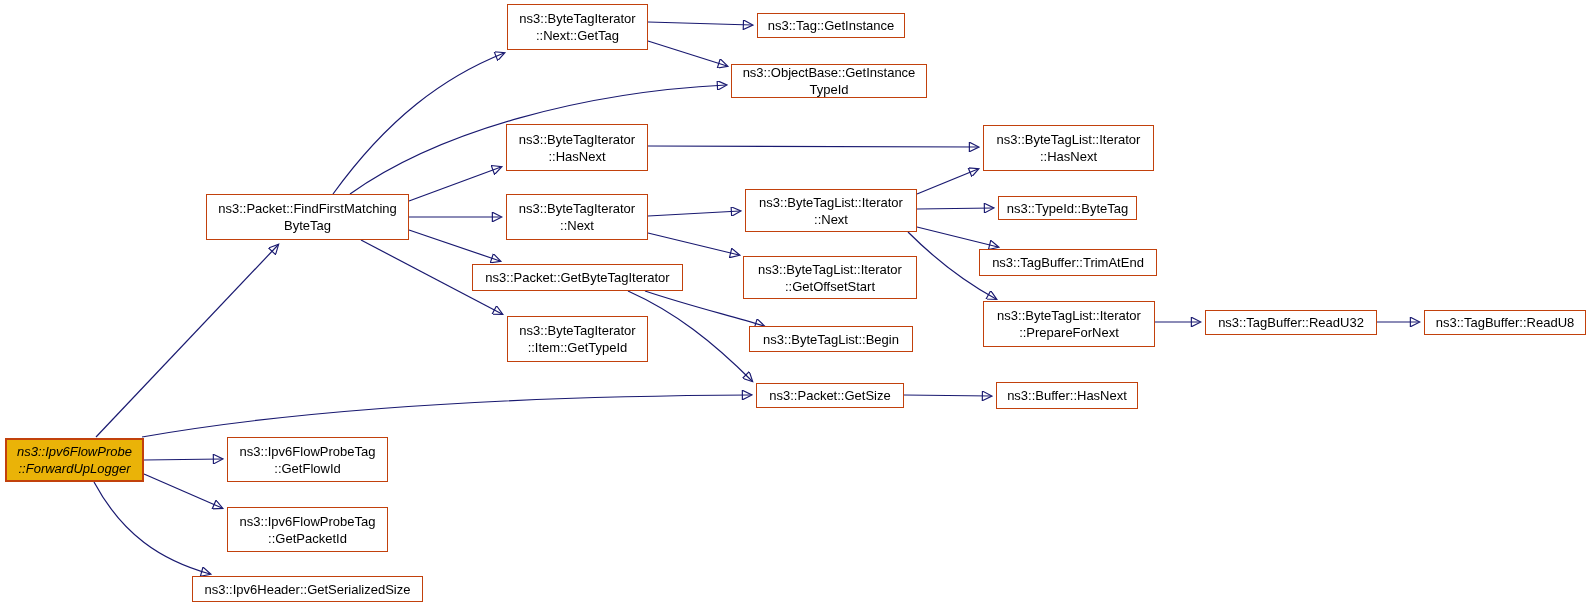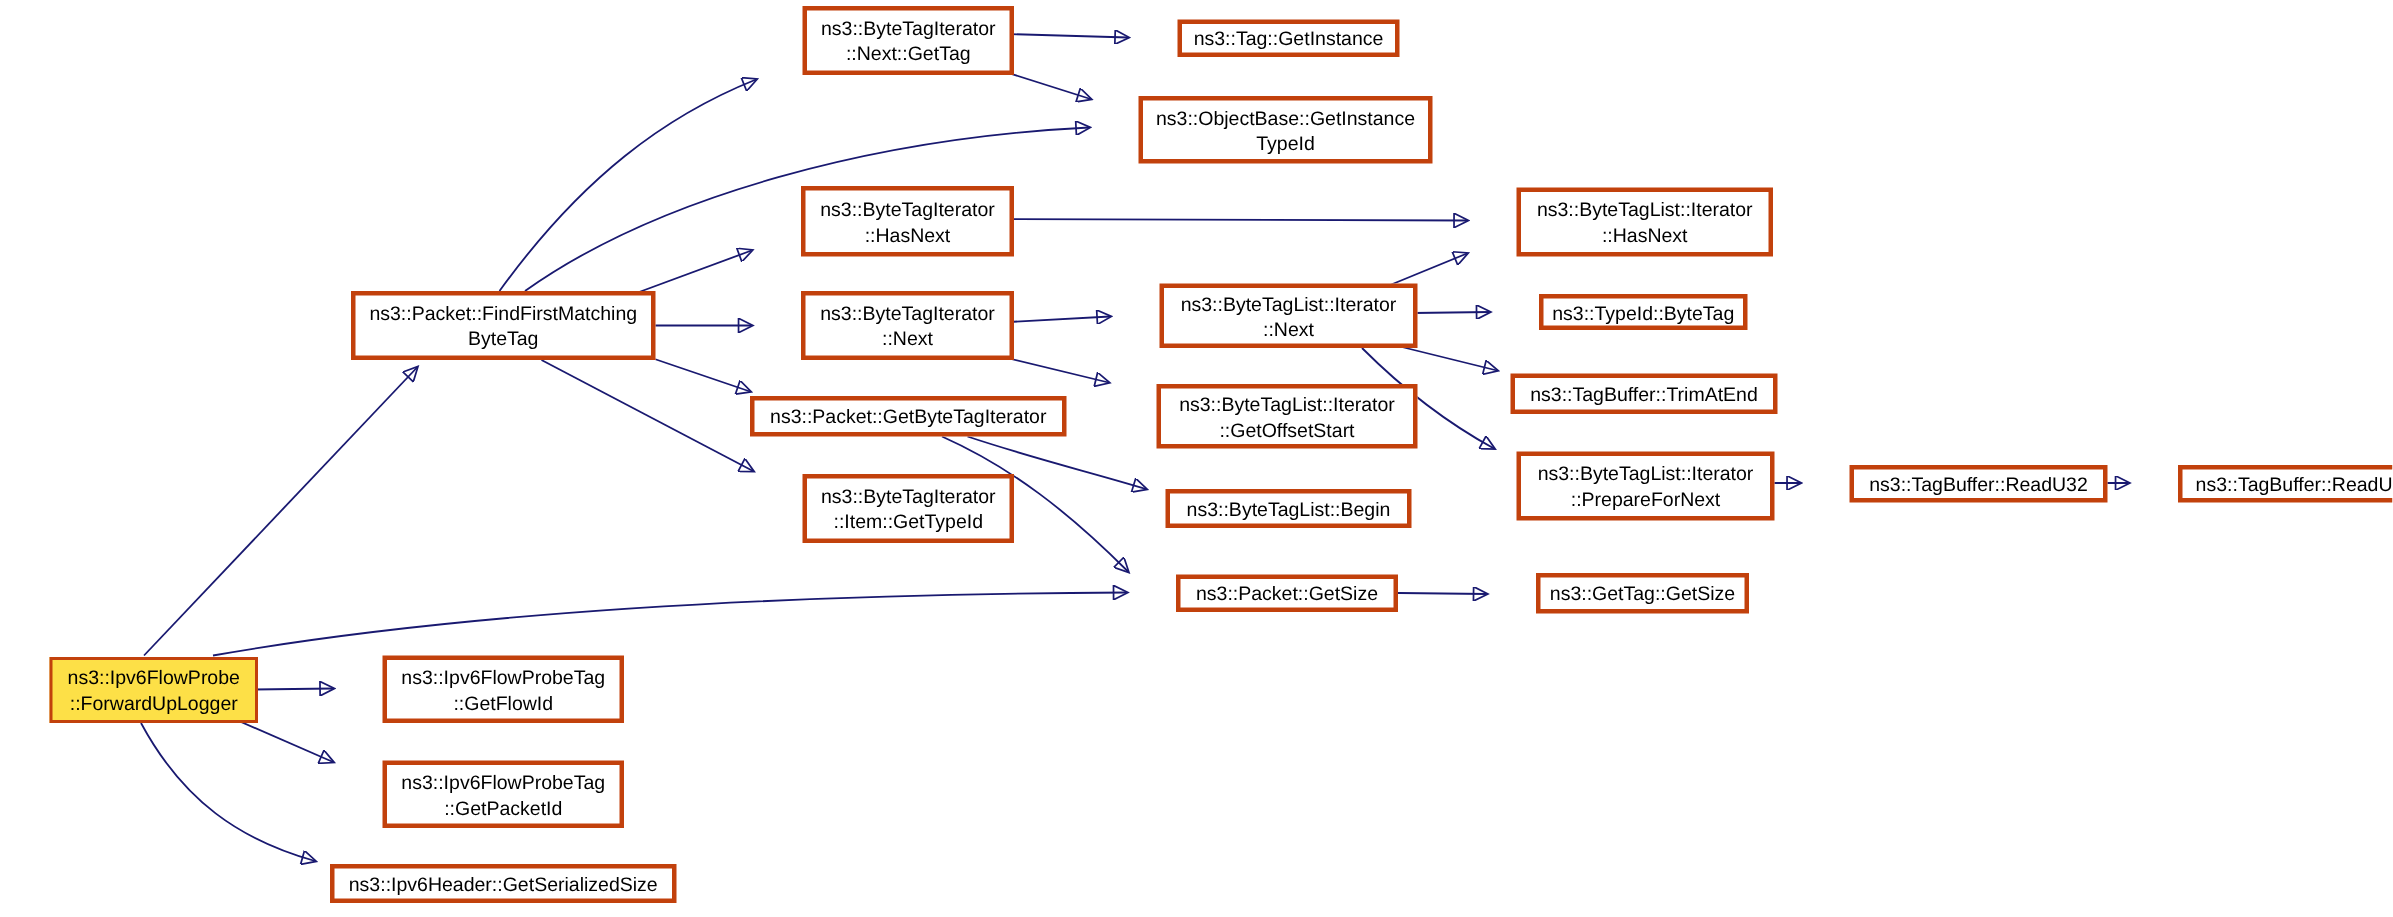--- a/index.html
+++ b/index.html
@@ -10,30 +10,29 @@
     font-family:"Liberation Sans", sans-serif;
     color:#000000;
     overflow:hidden;
   }
   .edges{position:absolute;left:0;top:0;width:1595px;height:611px;}
   .edges path{fill:none;stroke:#191970;stroke-width:1.2;}
   .node{
     position:absolute;
     box-sizing:border-box;
     background:#ffffff;
-    border:3px solid #c2410c;
+    border:1px solid #c2410c;
     display:flex;flex-direction:column;
     align-items:center;justify-content:center;
     font-size:13px;line-height:17px;
     white-space:nowrap;text-align:center;
     z-index:2;
     cursor:pointer;
-    margin-left:28px;
   }
-  .node.highlight{background:#fde047;border-width:2px;}
+  .node.highlight{background:#eab308;border-width:2px;font-style:italic;}
 </style>
 </head>
 <body>
 
 <div class="canvas">
 
   <svg class="edges" viewBox="0 0 1595 611">
     <defs>
       <marker id="arrow" viewBox="0 0 10 10" refX="9" refY="5" markerWidth="10" markerHeight="8" orient="auto-start-reverse">
         <path d="M0,0 L10,5 L0,10 z" fill="#191970" stroke="none"></path>
@@ -78,21 +77,21 @@
 
   <div class="node" style="left:507px;top:4px;width:141px;height:46px">
     <span>ns3::ByteTagIterator</span>
     <span>::Next::GetTag</span>
   </div>
 
   <div class="node" style="left:757px;top:13px;width:148px;height:25px">
     <span>ns3::Tag::GetInstance</span>
   </div>
 
-  <div class="node" style="left:731px;top:64px;width:196px;height:45px">
+  <div class="node" style="left:731px;top:64px;width:196px;height:34px">
     <span>ns3::ObjectBase::GetInstance</span>
     <span>TypeId</span>
   </div>
 
   <div class="node" style="left:506px;top:124px;width:142px;height:47px">
     <span>ns3::ByteTagIterator</span>
     <span>::HasNext</span>
   </div>
 
   <div class="node" style="left:506px;top:194px;width:142px;height:46px">
@@ -147,21 +146,21 @@
 
   <div class="node" style="left:749px;top:326px;width:164px;height:26px">
     <span>ns3::ByteTagList::Begin</span>
   </div>
 
   <div class="node" style="left:756px;top:383px;width:148px;height:25px">
     <span>ns3::Packet::GetSize</span>
   </div>
 
   <div class="node" style="left:996px;top:382px;width:142px;height:27px">
-    <span>ns3::GetTag::GetSize</span>
+    <span>ns3::Buffer::HasNext</span>
   </div>
 
   <div class="node" style="left:227px;top:437px;width:161px;height:45px">
     <span>ns3::Ipv6FlowProbeTag</span>
     <span>::GetFlowId</span>
   </div>
 
   <div class="node" style="left:227px;top:507px;width:161px;height:45px">
     <span>ns3::Ipv6FlowProbeTag</span>
     <span>::GetPacketId</span>

